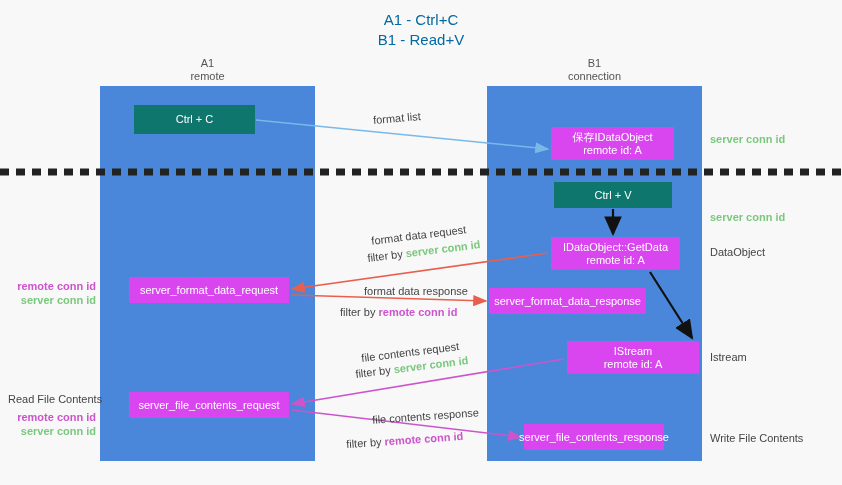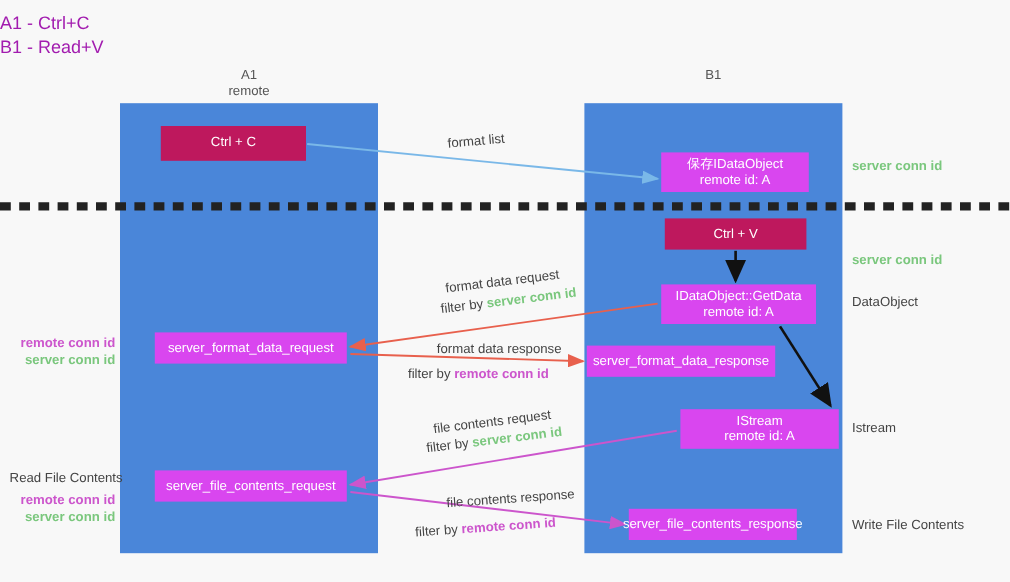--- a/index.html
+++ b/index.html
@@ -8,21 +8,22 @@
     width: 842px; height: 485px;
     background: #f8f8f8;
     font-family: "Liberation Sans", sans-serif;
     position: relative;
     overflow: hidden;
   }
   #stage { position: absolute; inset: 0; }
 
   .title {
     position: absolute; left: 0; right: 0; top: 10px;
-    color: #a21caf;
+    text-align: center;
+    color: #0369a1;
     font-size: 15px;
     line-height: 20px;
   }
 
   .column {
     position: absolute;
     background: #4a86d9;
   }
   #col-a1 { left: 100px; top: 86px; width: 215px; height: 375px; }
   #col-b1 { left: 487px; top: 86px; width: 215px; height: 375px; }
@@ -43,21 +44,21 @@
     display: flex;
     flex-direction: column;
     align-items: center;
     justify-content: center;
     color: #ffffff;
     font-size: 11px;
     line-height: 13px;
     text-align: center;
     padding: 2px 4px;
   }
-  .box.green { background: #be185d; }
+  .box.green { background: #0f766e; }
   .box.orange { background: #d946ef; }
 
   #box-ctrlc   { left: 134px; top: 105px; width: 121px; height: 29px; }
   #box-idataobj{ left: 551px; top: 127px; width: 123px; height: 33px; }
   #box-ctrlv   { left: 554px; top: 182px; width: 118px; height: 26px; }
   #box-getdata { left: 551px; top: 237px; width: 129px; height: 33px; }
   #box-fdreq   { left: 129px; top: 277px; width: 160px; height: 26px; }
   #box-fdresp  { left: 489px; top: 288px; width: 157px; height: 26px; }
   #box-istream { left: 567px; top: 341px; width: 132px; height: 33px; }
   #box-fcreq   { left: 129px; top: 392px; width: 160px; height: 26px; }
@@ -120,20 +121,21 @@
     <div>A1 - Ctrl+C</div>
     <div>B1 - Read+V</div>
   </div>
 
   <div class="col-header" id="hdr-a1">
     <div>A1</div>
     <div>remote</div>
   </div>
   <div class="col-header" id="hdr-b1">
     <div>B1</div>
+    <div>connection</div>
   </div>
 
   <div class="column" id="col-a1"></div>
   <div class="column" id="col-b1"></div>
 
   <svg class="overlay" viewBox="0 0 842 485">
     <defs>
       <marker id="ah-blue" markerWidth="9" markerHeight="7" refX="8" refY="3.5" orient="auto">
         <polygon points="0 0, 9 3.5, 0 7" fill="#7ab8e8"></polygon>
       </marker>

